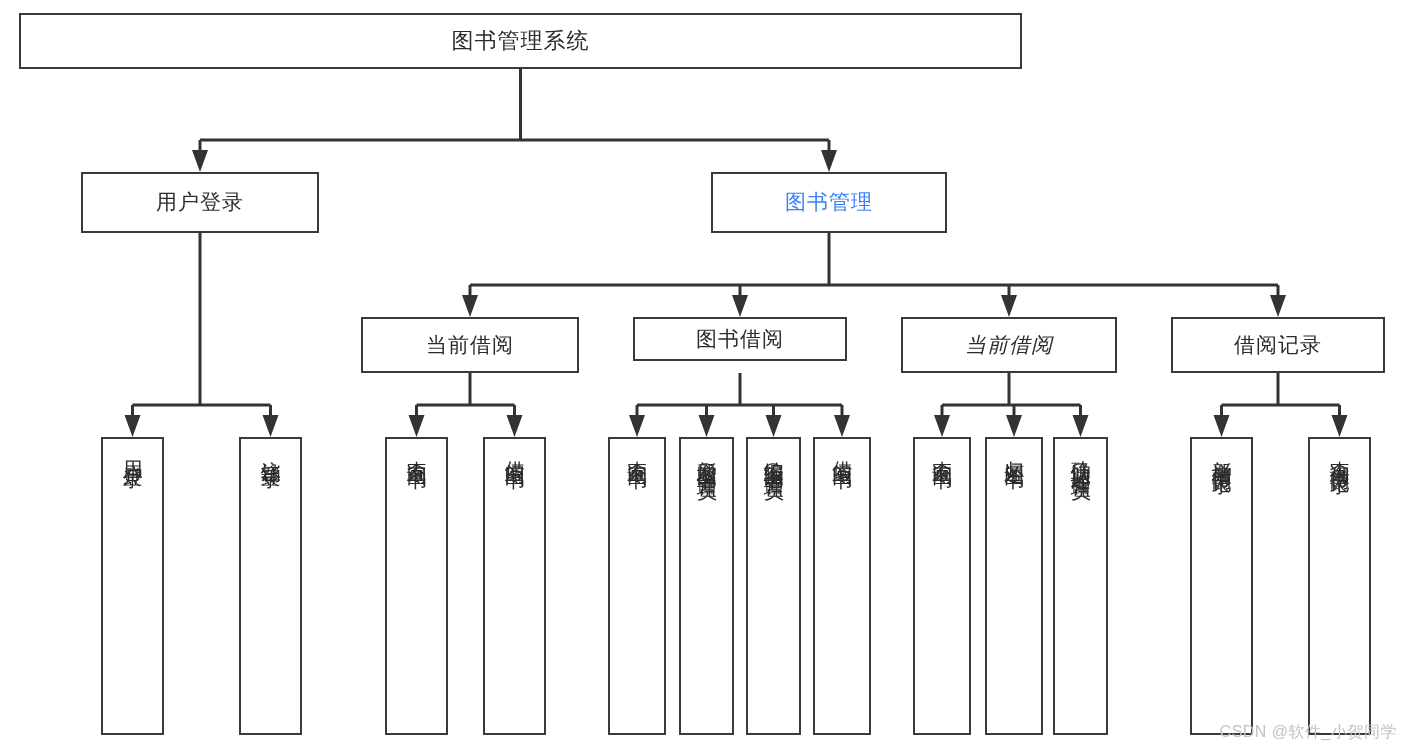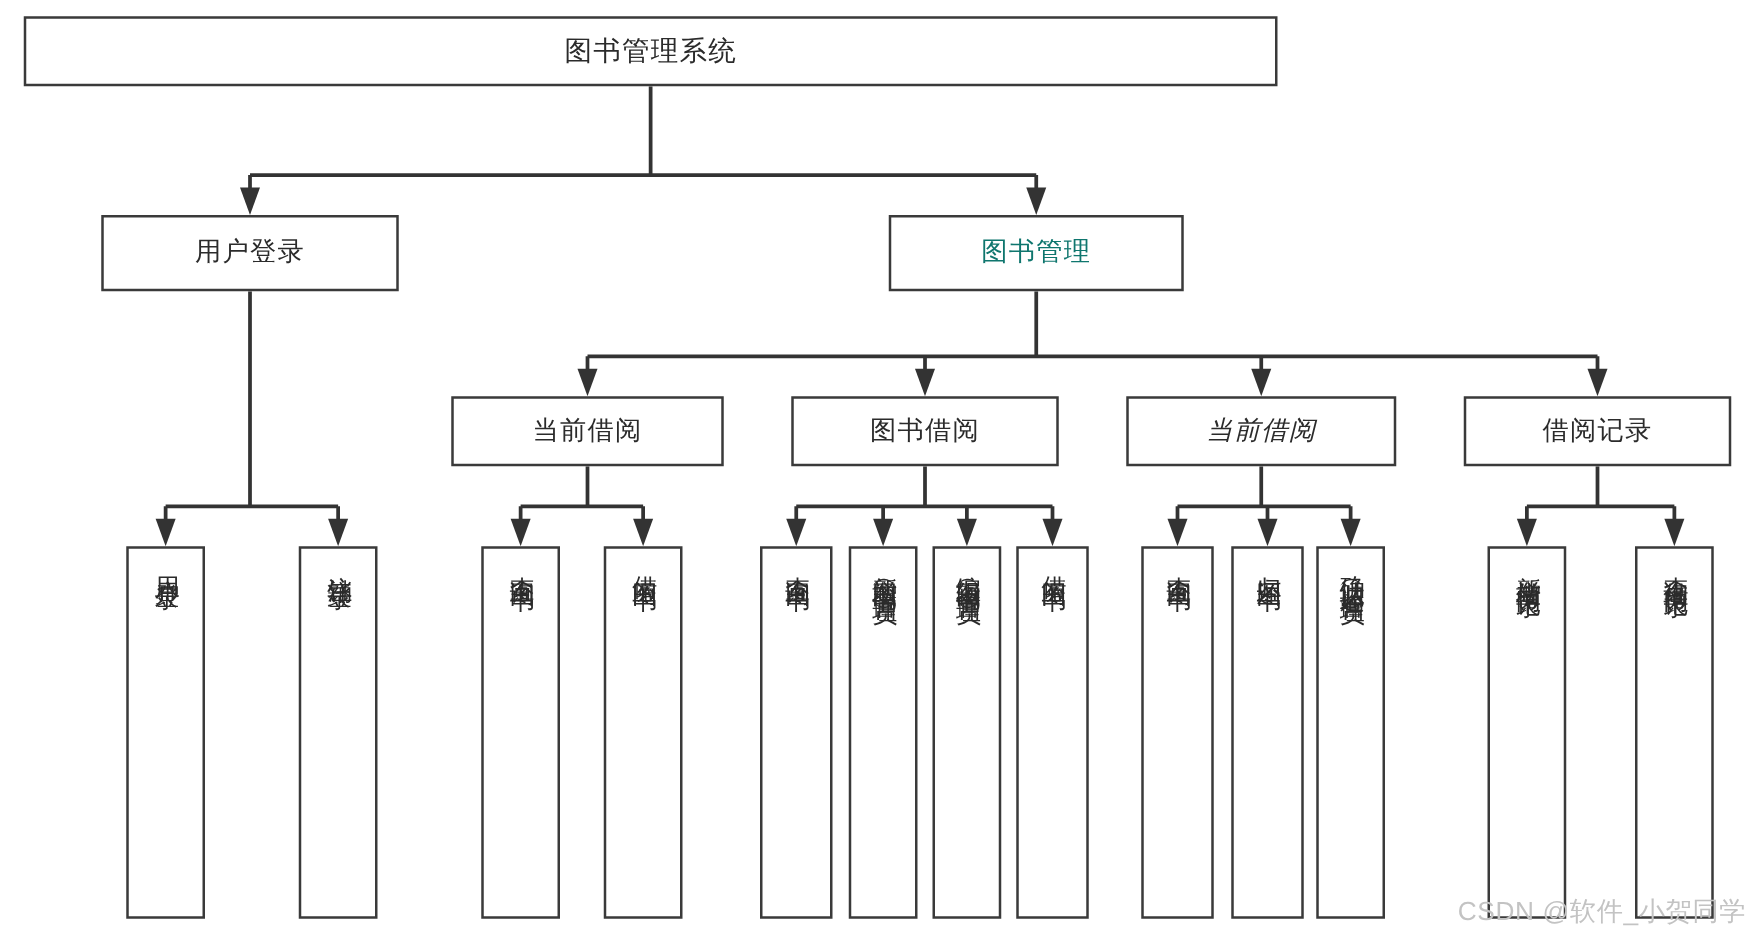--- a/index.html
+++ b/index.html
@@ -7,21 +7,21 @@
   #canvas{position:relative;width:1405px;height:747px;background:#ffffff;overflow:hidden;}
   #wires{position:absolute;left:0;top:0;width:1405px;height:747px;}
   .node{position:absolute;box-sizing:border-box;background:#ffffff;
         border:2.5px solid #3a3a3a;display:flex;align-items:center;justify-content:center;}
   .node .lbl{color:#2b2b2b;line-height:1.18;text-align:center;}
   .node.horiz .lbl{font-size:21px;letter-spacing:1px;white-space:nowrap;}
   .node.vert{align-items:flex-start;padding-top:6px;}
   .node.vert .lbl{writing-mode:vertical-rl;text-orientation:upright;
         font-size:20px;letter-spacing:3px;white-space:nowrap;margin:0 auto;}
   .node.root .lbl{font-size:22px;}
-  #watermark{position:absolute;right:8px;bottom:4px;font-size:21px;color:#c3c3c3;
+  #watermark{position:absolute;right:8px;bottom:4px;font-size:16px;color:#c3c3c3;
         white-space:nowrap;letter-spacing:.5px;}
 </style>
 </head>
 <body>
 
 <div id="canvas">
   <svg id="wires" viewBox="0 0 1405 747" xmlns="http://www.w3.org/2000/svg">
       <line x1="520.5" y1="69" x2="520.5" y2="140" stroke="#333333" stroke-width="3"></line>
       <line x1="200" y1="140" x2="829" y2="140" stroke="#333333" stroke-width="3"></line>
       <line x1="200" y1="140" x2="200" y2="152" stroke="#333333" stroke-width="3"></line>
@@ -76,26 +76,26 @@
       <polygon points="1331.5,415 1347.5,415 1339.5,437" fill="#333333"></polygon>
     </svg>
   <div id="nodes">
       <div class="node horiz root" style="left: 19px; top: 13px; width: 1003px; height: 56px; border-color: rgb(58, 58, 58);">
         <span class="lbl" style="color: rgb(43, 43, 43);">图书管理系统</span>
       </div>
       <div class="node horiz" style="left: 81px; top: 172px; width: 238px; height: 61px; border-color: rgb(58, 58, 58);">
         <span class="lbl" style="color: rgb(43, 43, 43);">用户登录</span>
       </div>
       <div class="node horiz" style="left: 711px; top: 172px; width: 236px; height: 61px; border-color: rgb(58, 58, 58);">
-        <span class="lbl" style="color: #0f766e;">图书管理</span>
+        <span class="lbl" style="color: #3b82f6;">图书管理</span>
       </div>
       <div class="node horiz" style="left: 361px; top: 317px; width: 218px; height: 56px; border-color: rgb(58, 58, 58);">
         <span class="lbl" style="color: rgb(43, 43, 43);">当前借阅</span>
       </div>
-      <div class="node horiz" style="left: 633px; top: 317px; width: 214px; height: 56px; border-color: rgb(58, 58, 58);">
+      <div class="node horiz" style="left: 633px; top: 317px; width: 214px; height: 44px; border-color: rgb(58, 58, 58);">
         <span class="lbl" style="color: rgb(43, 43, 43);">图书借阅</span>
       </div>
       <div class="node horiz" style="left: 901px; top: 317px; width: 216px; height: 56px; border-color: rgb(58, 58, 58); font-style: italic;">
         <span class="lbl" style="color: rgb(43, 43, 43);">当前借阅</span>
       </div>
       <div class="node horiz" style="left: 1171px; top: 317px; width: 214px; height: 56px; border-color: rgb(58, 58, 58);">
         <span class="lbl" style="color: rgb(43, 43, 43);">借阅记录</span>
       </div>
       <div class="node vert" style="left: 101px; top: 437px; width: 63px; height: 298px; border-color: rgb(58, 58, 58);">
         <span class="lbl" style="color: rgb(43, 43, 43);">用户登录</span>

